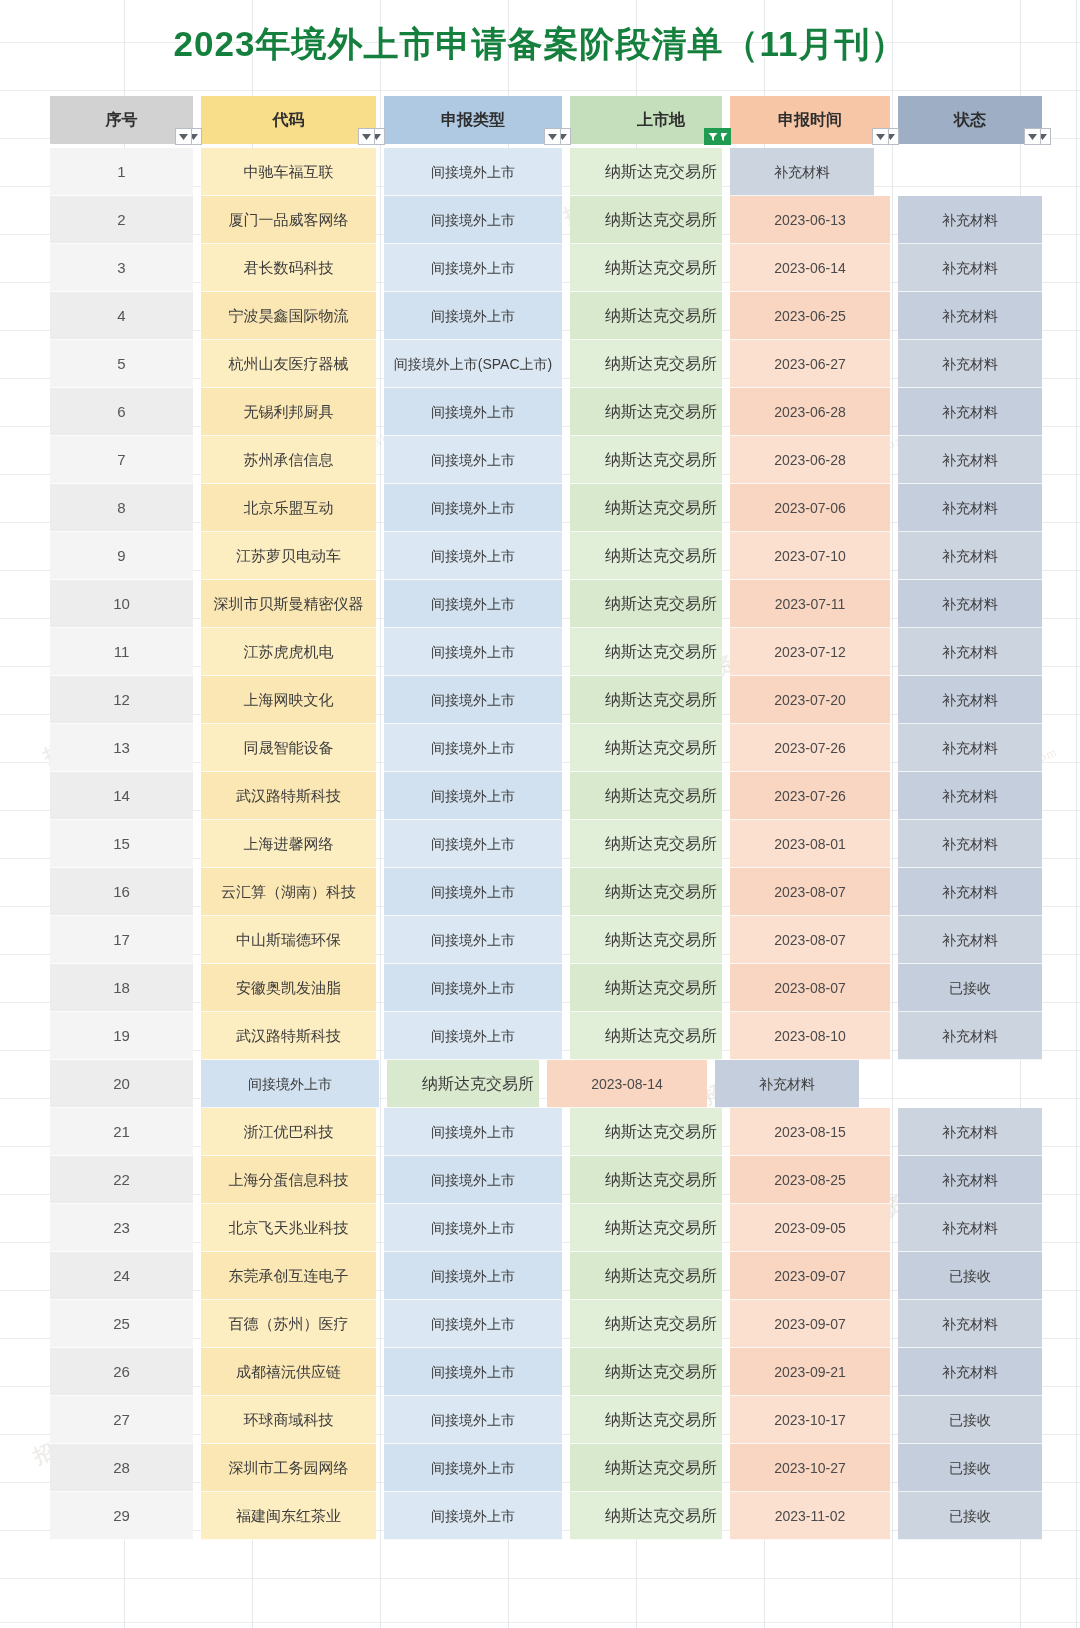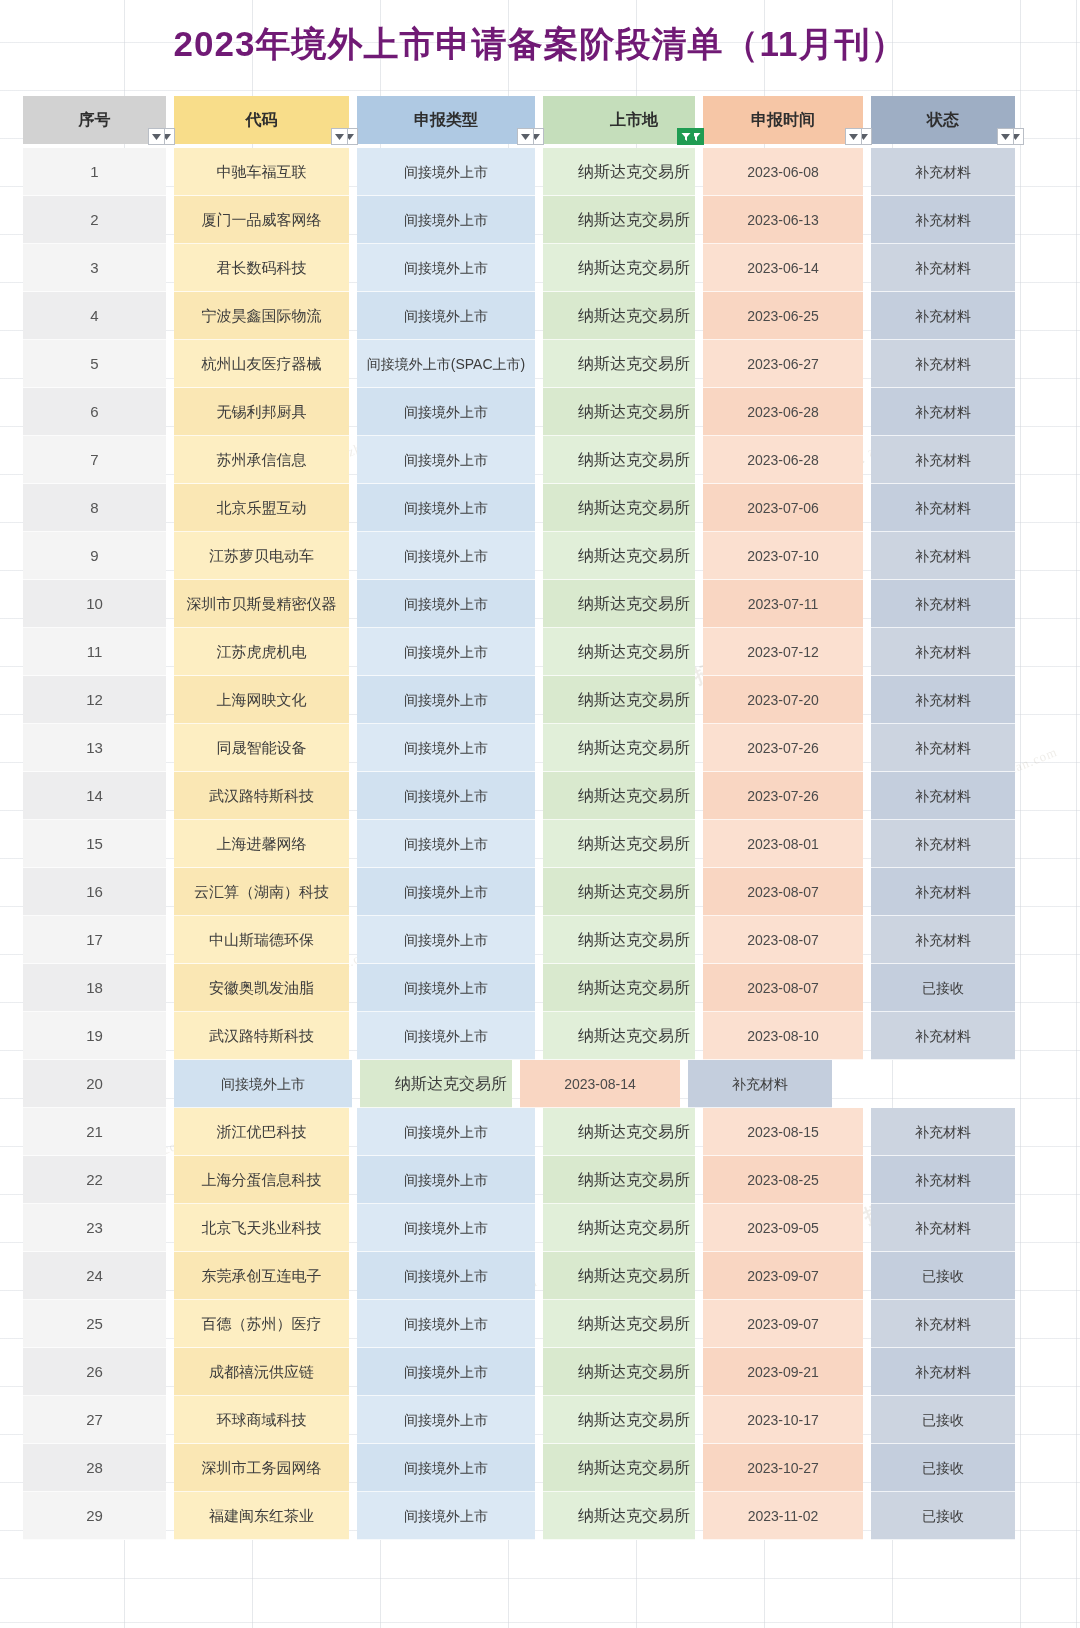--- a/index.html
+++ b/index.html
@@ -53,32 +53,32 @@
     width: 1080px;
     height: 88px;
     display: flex;
     align-items: center;
     justify-content: center;
     z-index: 3;
   }
   .title {
     font-size: 35px;
     font-weight: bold;
-    color: #701a75;
+    color: #15803d;
     letter-spacing: 1px;
     text-shadow: 1px 1px 0 rgba(255,255,255,0.9);
     white-space: nowrap;
     font-family: "Liberation Sans", "DejaVu Sans", sans-serif;
   }
 
   
   .table {
     position: absolute;
     top: 96px;
-    left: 23px;
+    left: 50px;
     width: 1014px;
     z-index: 2;
   }
 
   .row {
     display: flex;
     width: 100%;
   }
 
   .hrow { height: 48px; margin-bottom: 4px; }
@@ -270,21 +270,20 @@
             </svg>
           </div>
         </div>
       </div>
     <div id="body-rows">
         <div class="row">
           <div class="cell b c-idx">1</div>
           <div class="cell b c-code">中驰车福互联</div>
           <div class="cell b c-type">间接境外上市</div>
           <div class="cell b c-place">纳斯达克交易所</div>
-          <div class="cell b c-date">2023-06-08</div>
           <div class="cell b c-status">补充材料</div>
         </div>
         <div class="row alt">
           <div class="cell b c-idx">2</div>
           <div class="cell b c-code">厦门一品威客网络</div>
           <div class="cell b c-type">间接境外上市</div>
           <div class="cell b c-place">纳斯达克交易所</div>
           <div class="cell b c-date">2023-06-13</div>
           <div class="cell b c-status">补充材料</div>
         </div>

